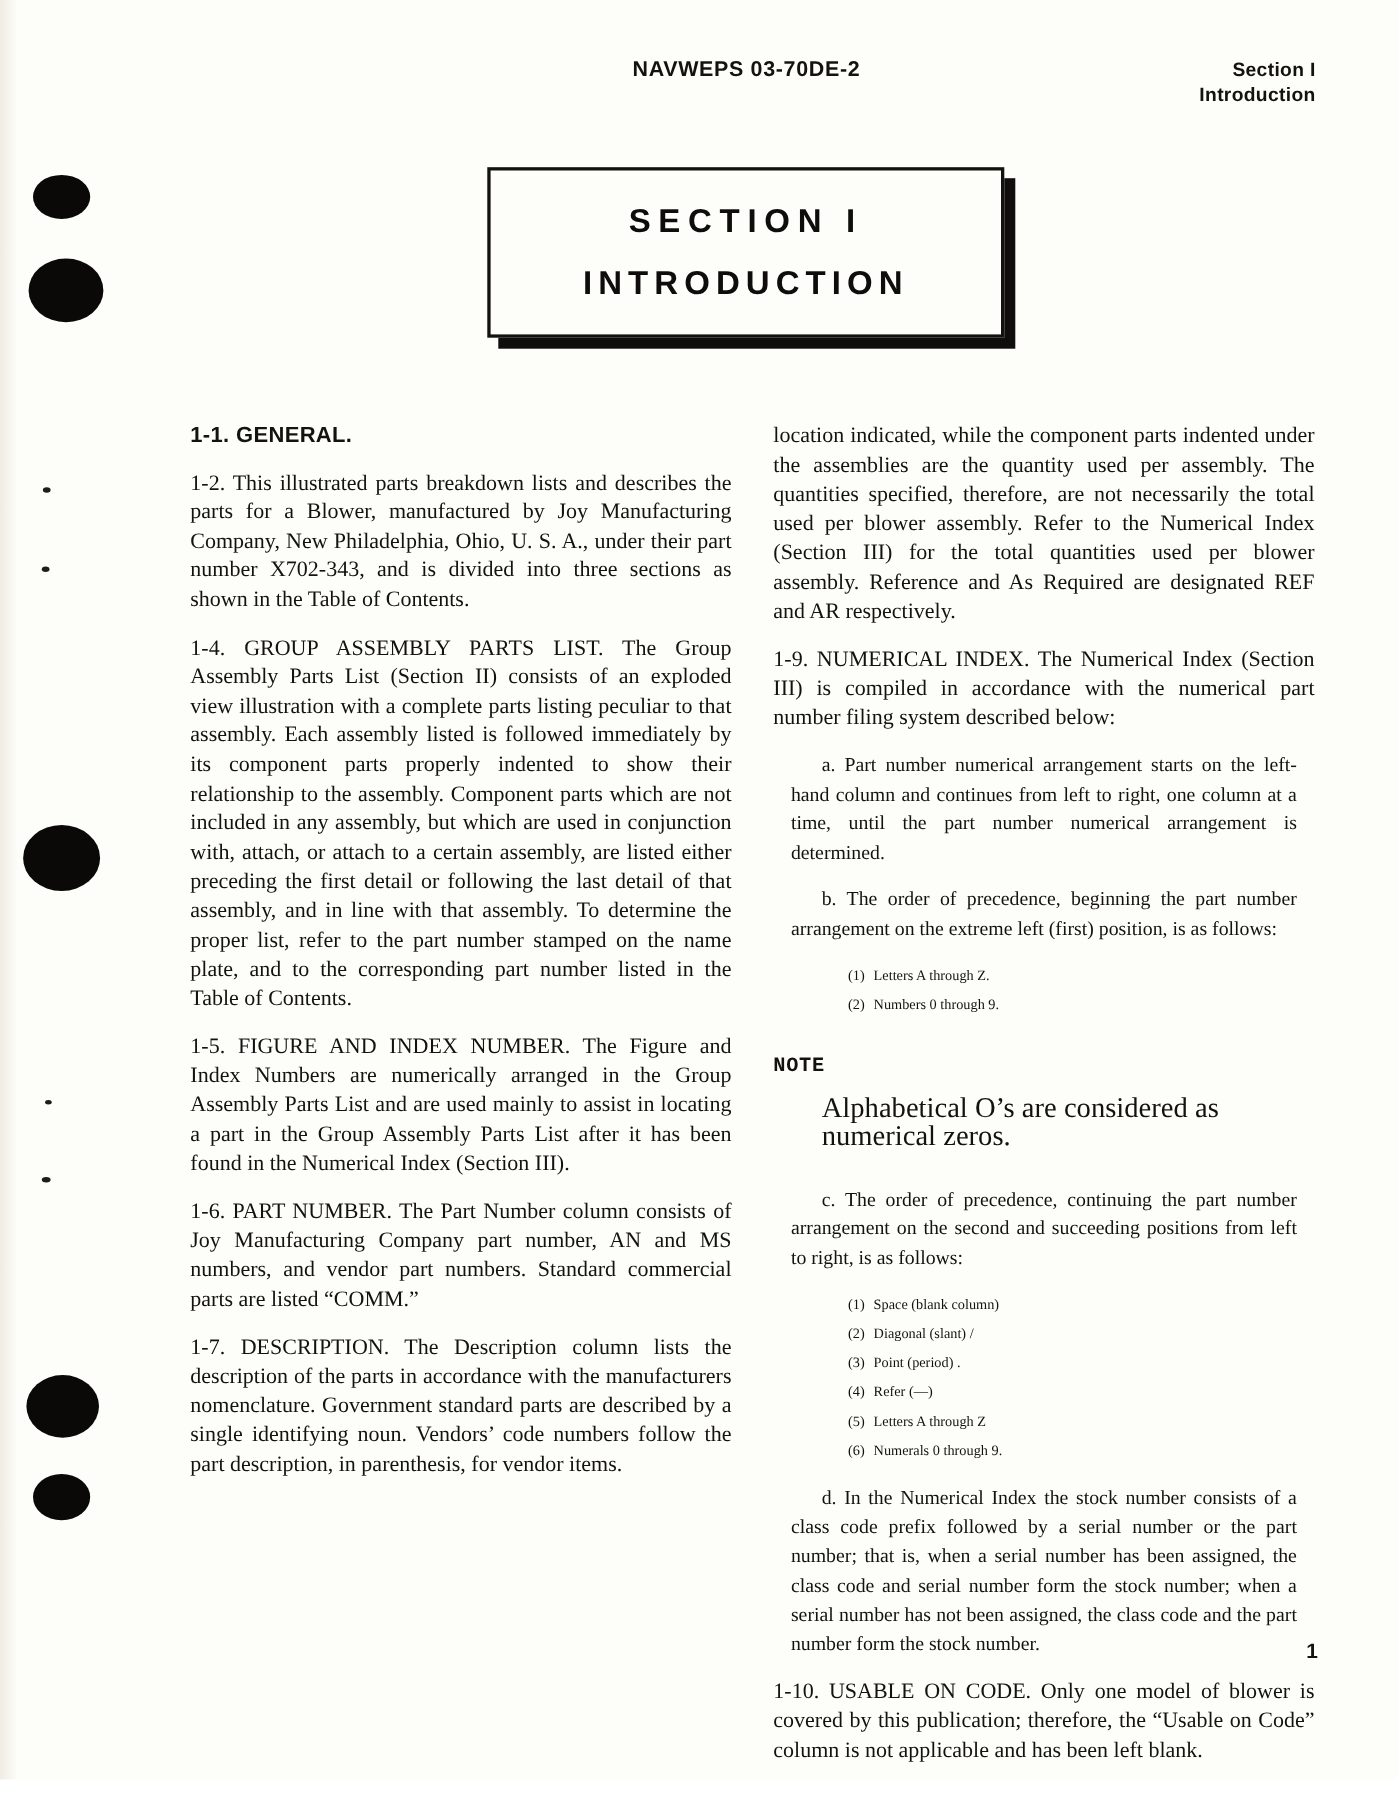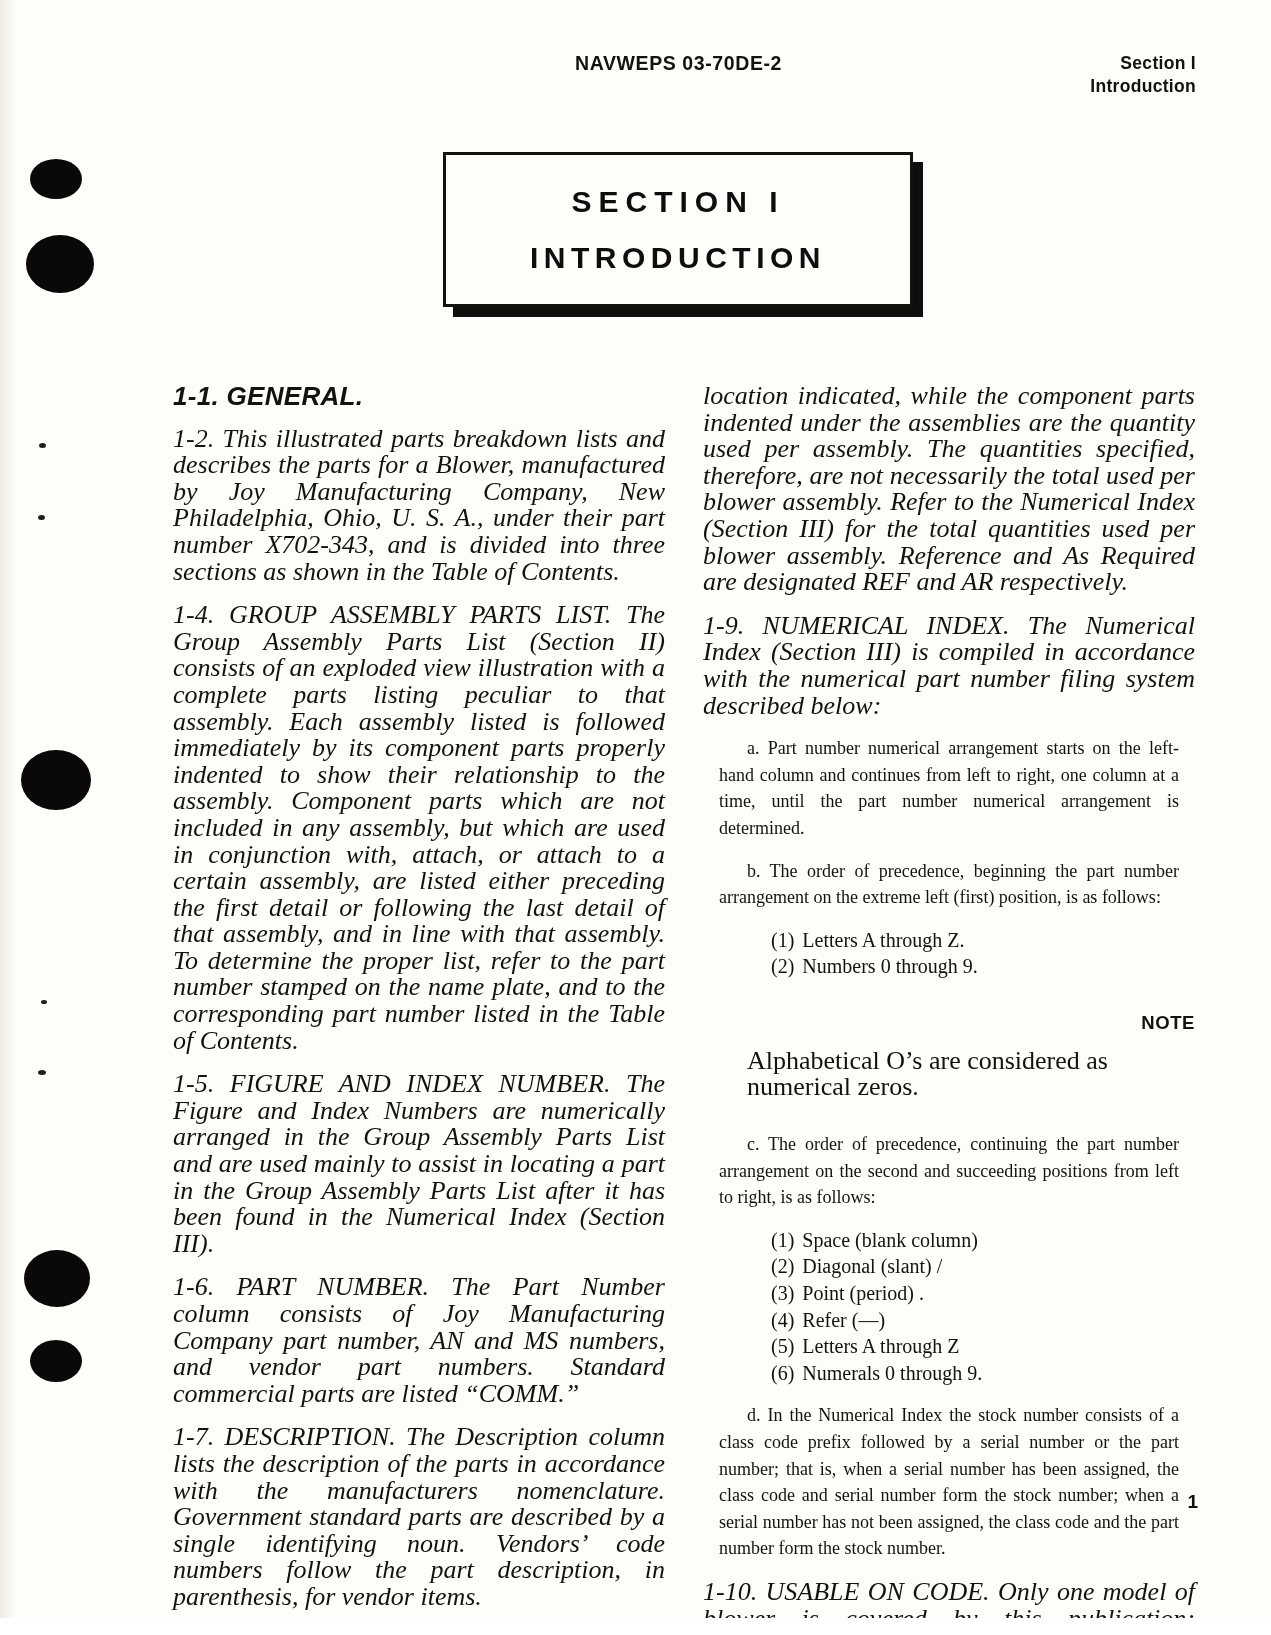--- a/index.html
+++ b/index.html
@@ -118,61 +118,60 @@
     left: 173px;
     width: 1022px;
     display: flex;
     gap: 38px;
   }
   .col {
     width: 492px;
   }
   p.body {
     margin: 0 0 17px 0;
-    font-size: 26px;
+    font-size: 20px;
     line-height: 26.6px;
     text-align: justify;
     text-justify: inter-word;
     hyphens: manual;
-    font-style: italic;
   }
   p.body.tight { margin-bottom: 0; }
   p.run-on { margin-top: 16px; }
   .lettered {
     margin: 16px;
     font-size: 18px;
     line-height: 26.6px;
     text-align: justify;
     text-indent: 28px;
   }
   .lettered.spaced { margin-bottom: 17px; }
   .numlist {
     margin: 0;
     padding: 0;
     list-style: none;
   }
   .numlist li {
-    font-size: 20px;
+    font-size: 13px;
     line-height: 26.6px;
     padding-left: 68px;
     white-space: nowrap;
   }
   .numlist li .num { margin-right: 8px; }
   .bold-head {
     font-family: "Liberation Sans", "DejaVu Sans", sans-serif;
     font-weight: bold;
     font-size: 19px;
     letter-spacing: 0.3px;
   }
   .note-block {
     margin: 32px 0 30px 0;
   }
   .note-title {
-    text-align: right;
-    font-family: Liberation Sans, sans-serif;
+    text-align: left;
+    font-family: Liberation Mono, monospace;
     font-weight: bold;
     font-size: 18.5px;
     letter-spacing: 0.6px;
     margin-bottom: 14px;
   }
   .note-body {
     font-size: 26px;
     line-height: 26.6px;
     padding: 0 44px 0 44px;
     text-align: left;

